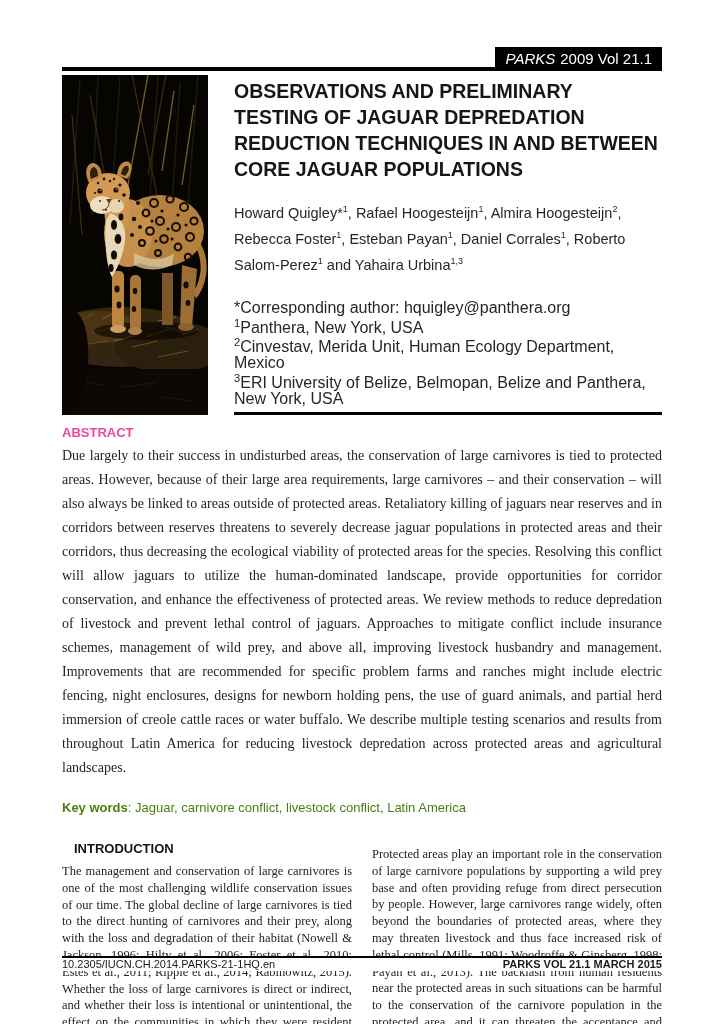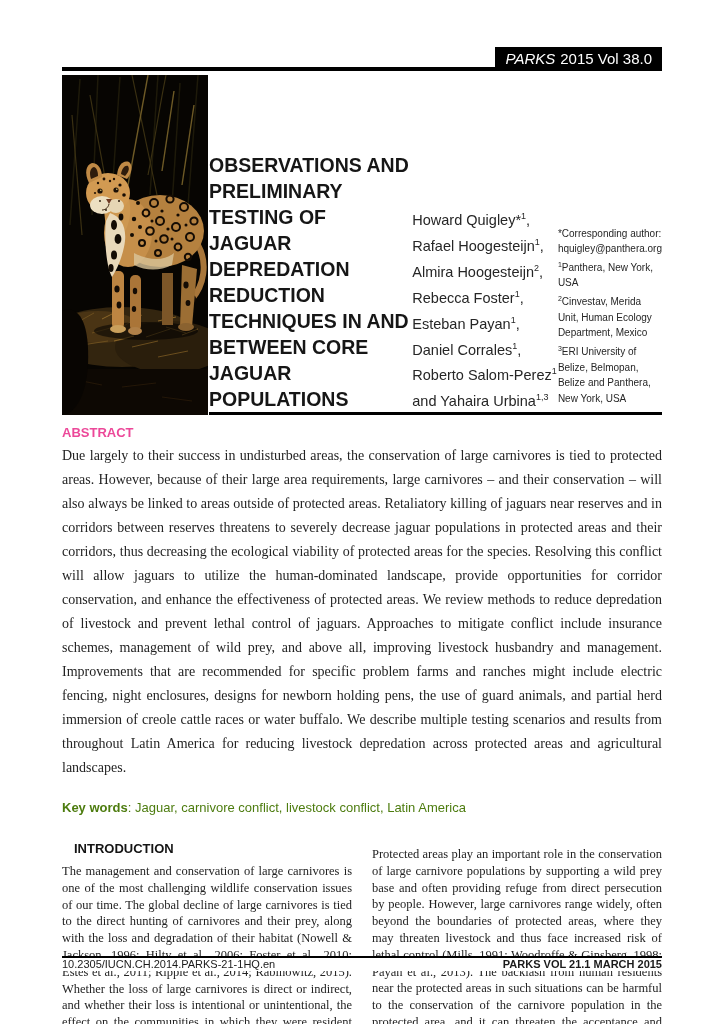--- a/index.html
+++ b/index.html
@@ -23,34 +23,33 @@
     padding:2px 10px 3px 10px;
     white-space:nowrap;
   }
   .banner-box .j-name { font-style:italic; margin-right:5px; }
 
   
   .hero { display:flex; margin-top:4px; height:340px; }
   .photo { width:146px; height:340px; flex:0 0 146px; background:#070502; }
   .photo svg { display:block; width:146px; height:340px; }
   .hero-right {
-    flex:1; margin-left:1px;
-    display:flex; flex-direction:row;
+    flex:1; margin-left:26px;
+    display:flex; flex-direction:column;
     border-bottom:3px solid #000;
     min-width:0;
-    align-items:flex-end;
   }
   .title {
     margin:3px 0 0 0;
     font-size:19.5px; line-height:26px;
     font-weight:bold; color:#161616;
   }
   .authors { margin:16px 0 0 0; font-size:14.5px; line-height:22px; color:#262626; }
   .authors sup { font-size:62%; }
-  .affiliations { margin-top:auto; padding-bottom:6px; font-size:10px; line-height:15.5px; color:#262626; }
+  .affiliations { margin-top:auto; padding-bottom:6px; font-size:16px; line-height:15.5px; color:#262626; }
   .affiliation sup { font-size:70%; }
 
   
   .abstract-heading { margin:10px 0 0 0; font-size:13px; font-weight:bold; color:#ec4899; }
   .abstract-text {
     margin:4px 0 0 0;
     font-family:"Liberation Serif", serif;
     font-size:14px; line-height:24px;
     text-align:justify; color:#232323;
   }
@@ -83,21 +82,21 @@
   .footer .footer-right { font-weight:bold; }
 </style>
 </head>
 <body>
 
 <div class="content">
 
   <header class="banner">
     <div class="banner-rule"></div>
     <div class="banner-box">
-      <span class="j-name">PARKS</span><span>2015 Vol 38.0</span>
+      <span class="j-name">PARKS</span><span>2009 Vol 21.1</span>
     </div>
   </header>
 
   <section class="hero">
     <div class="photo">
       <svg viewBox="0 0 146 340" xmlns="http://www.w3.org/2000/svg">
         <rect width="146" height="340" fill="#070502"></rect>
 
         <g stroke="#1e1a0a" stroke-width="1.5" fill="none">
           <path d="M18,4 L8,150"></path>

